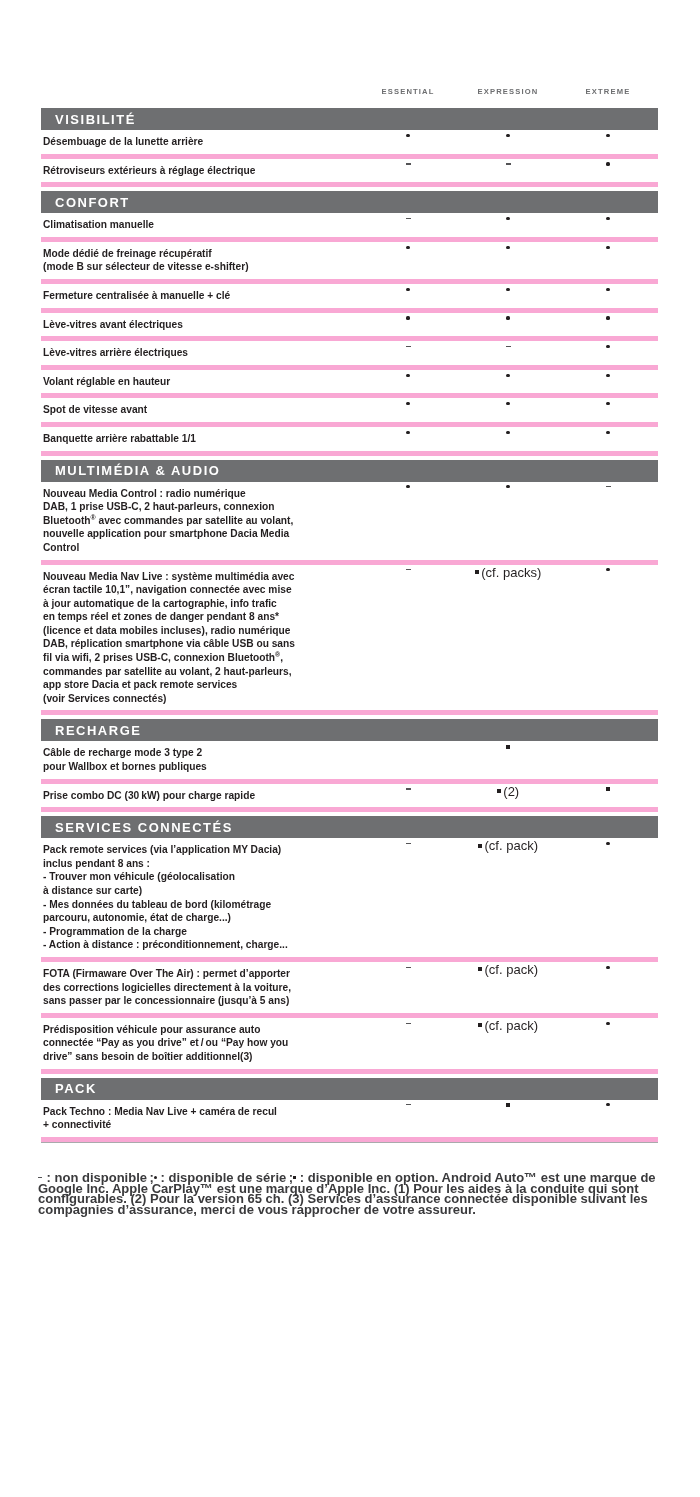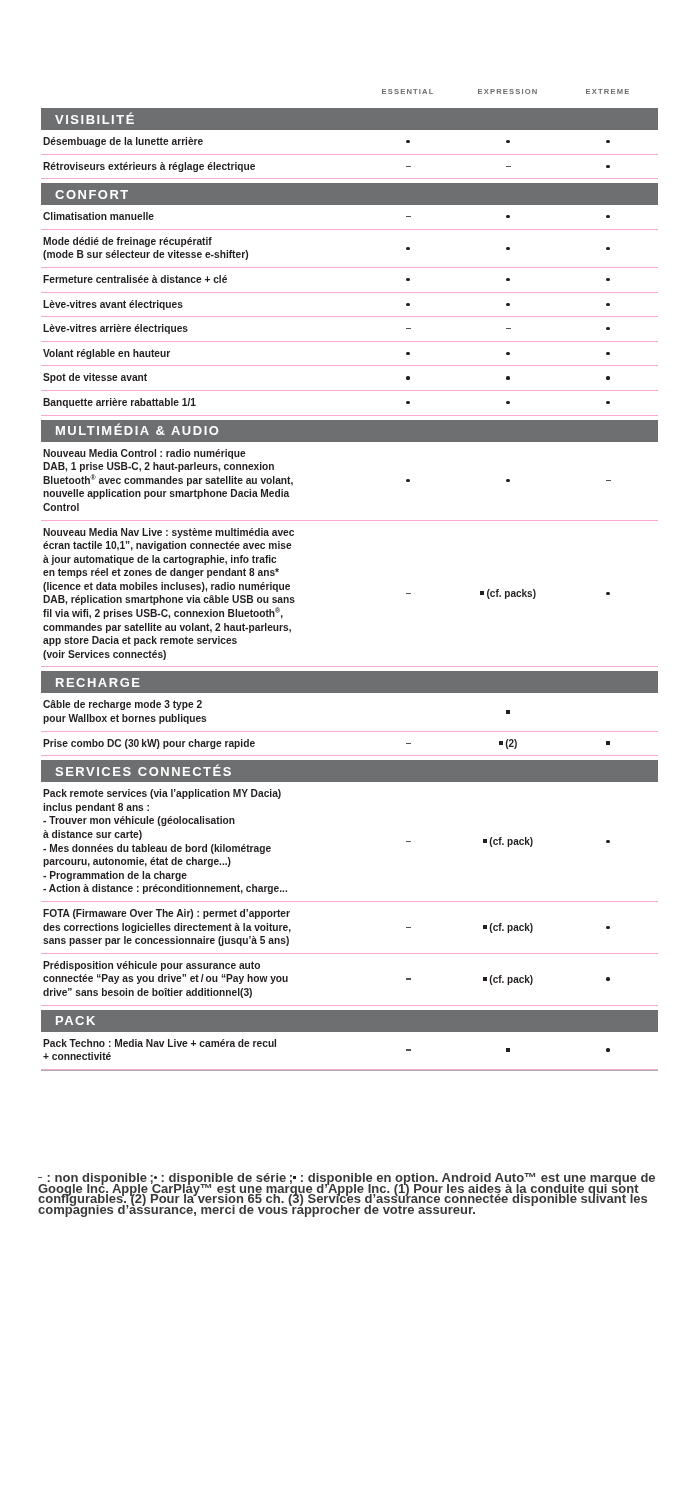--- a/index.html
+++ b/index.html
@@ -60,22 +60,22 @@
     font-weight: bold;
     letter-spacing: 1.6px;
     transform: scaleX(0.96);
     transform-origin: left center;
     white-space: nowrap;
   }
 
   
   .row {
     display: flex;
-    align-items: center;
-    border-bottom: 1px solid #f9a8d4;
+    align-items: flex-start;
+    border-bottom: 5px solid #f9a8d4;
   }
   .row.first-of-section { border-top: none; }
   .row .label-cell {
     width: 317px;
     box-sizing: border-box;
     padding: 5px 8px 5px 2px;
     font-size: 10.2px;
     line-height: 13.6px;
     font-weight: 600;
     color: #231f20;
@@ -119,21 +119,21 @@
     content: "";
     display: inline-block;
     width: 4px;
     height: 4px;
     background: #231f20;
     vertical-align: middle;
     position: relative;
     top: -1px;
   }
   .mk-sq.with-note::before { margin-right: 2.5px; }
-  .mk-note { font-size: 10px; font-weight: 700; }
+  .mk-note { font-size: 13px; font-weight: 400; }
   .mk-empty { display: inline-block; }
 
   
   .table-end {
     border-bottom: 1px solid #a9aaac;
     height: 0;
   }
 
   
   .footnote {
@@ -241,21 +241,21 @@
           <span class="mk mk-dot"></span>
         </div>
         <div class="mark-cell">
           <span class="mk mk-dot"></span>
         </div>
         <div class="mark-cell">
           <span class="mk mk-dot"></span>
         </div>
       </div>
       <div class="row">
-        <div class="label-cell">Fermeture centralisée à distance + clé</div>
+        <div class="label-cell">Fermeture centralisée à manuelle + clé</div>
         <div class="mark-cell">
           <span class="mk mk-dot"></span>
         </div>
         <div class="mark-cell">
           <span class="mk mk-dot"></span>
         </div>
         <div class="mark-cell">
           <span class="mk mk-dot"></span>
         </div>
       </div>

